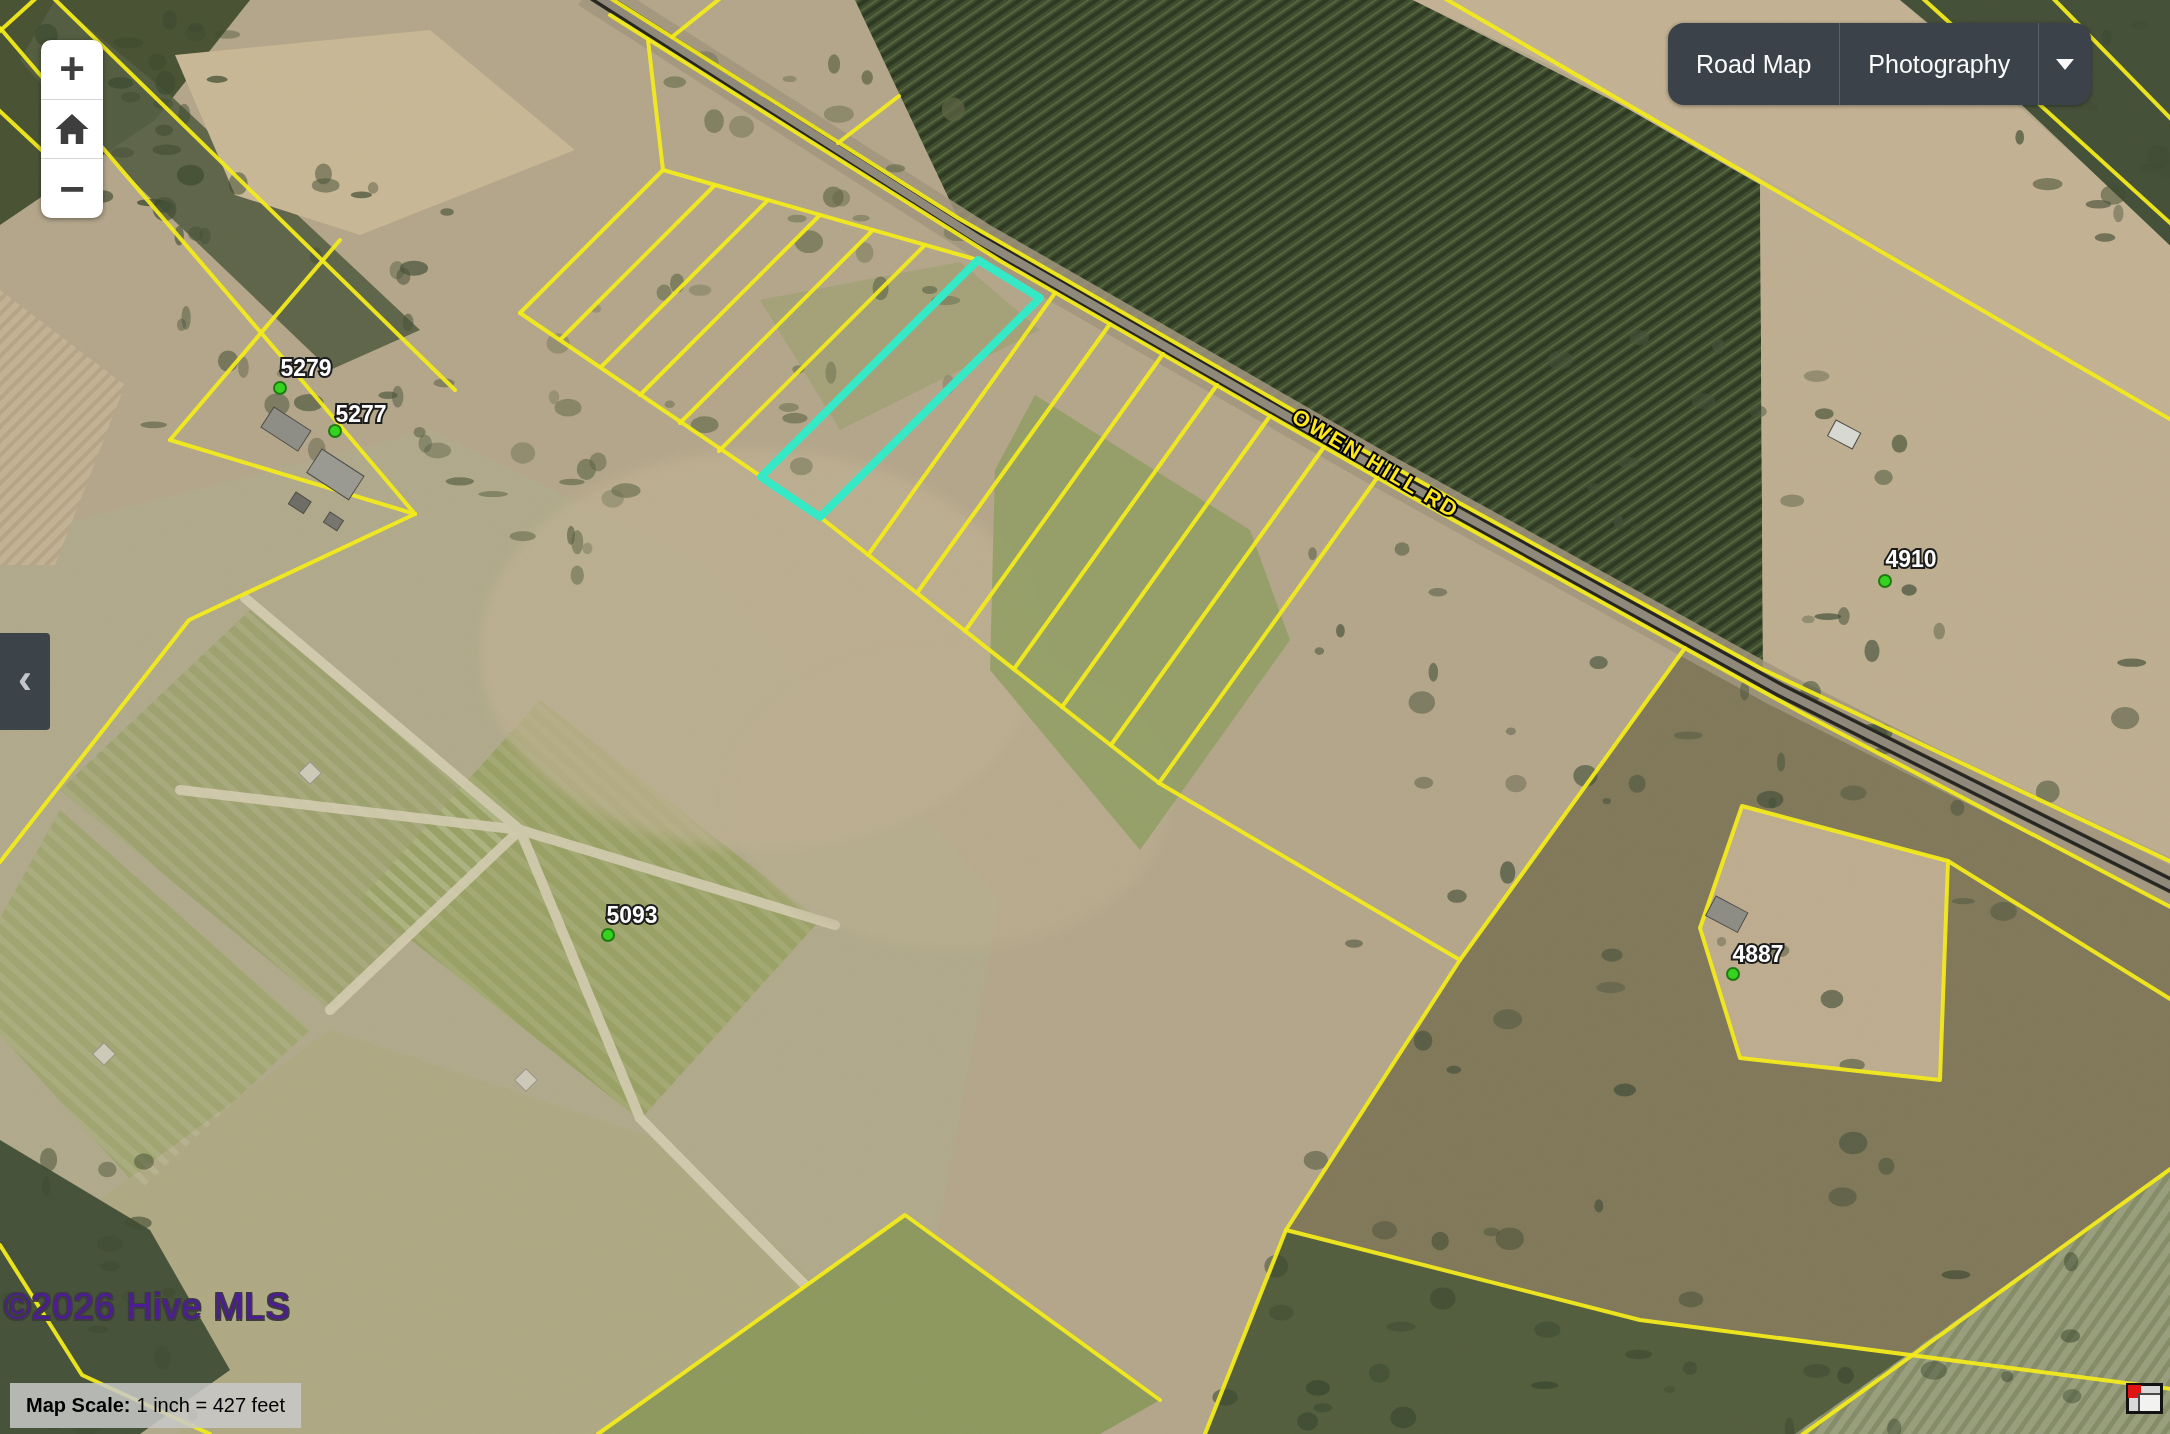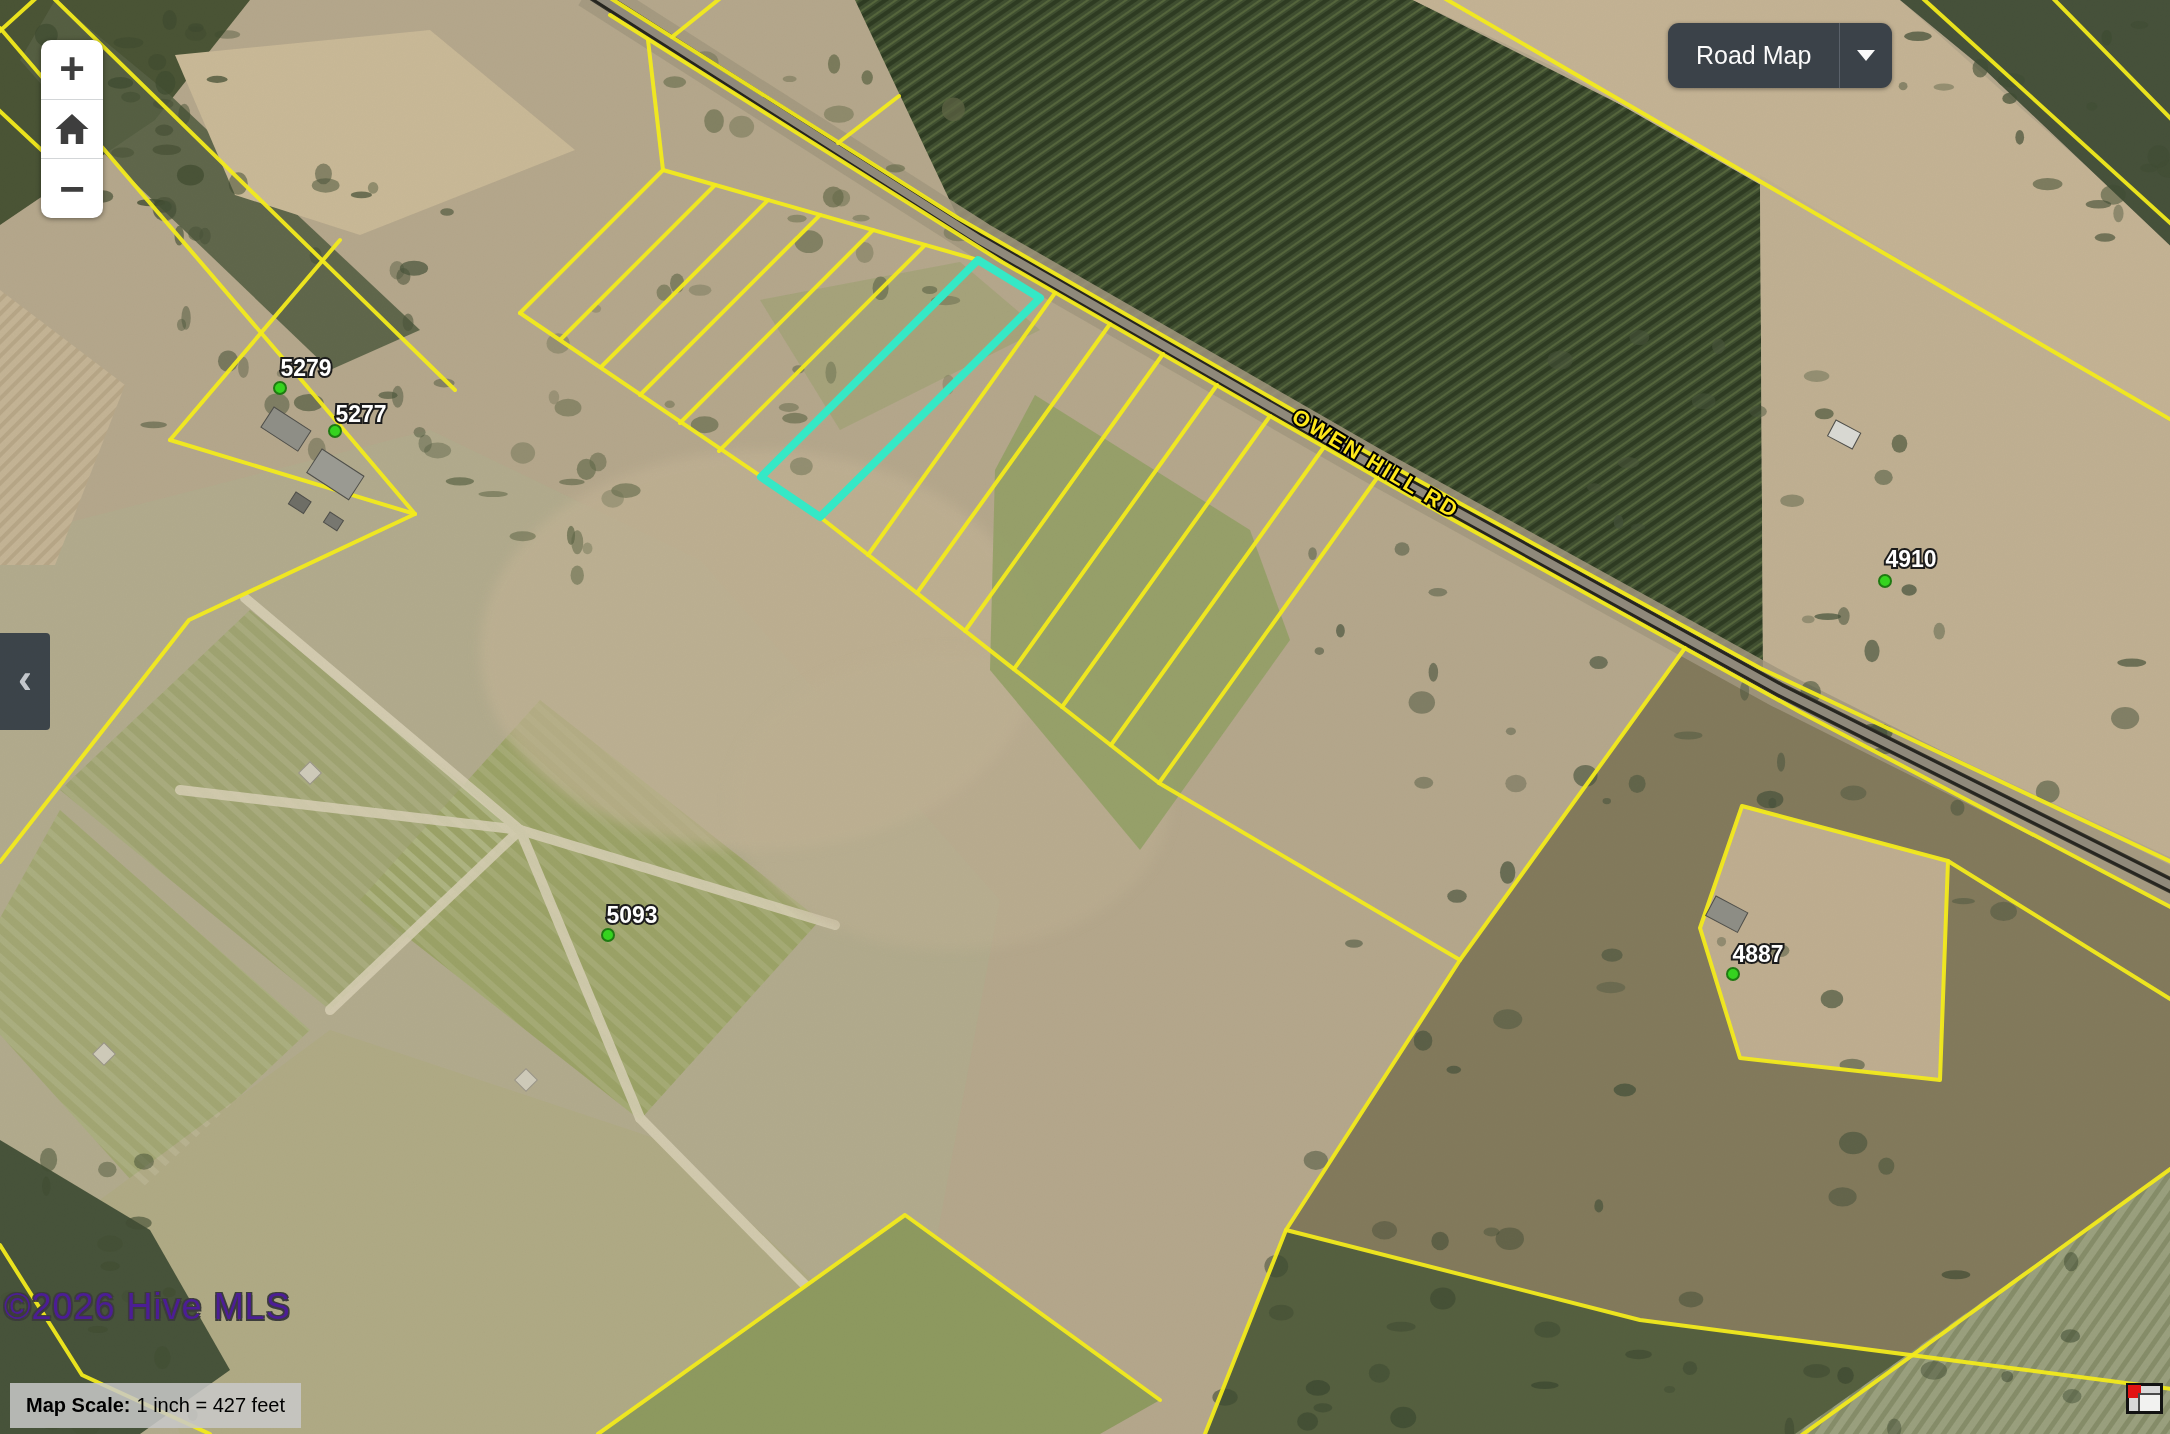--- a/index.html
+++ b/index.html
@@ -9,22 +9,22 @@
 
   
   .zoomctl{position:absolute;left:41px;top:40px;width:62px;height:178px;
      background:#fff;border-radius:10px;box-shadow:0 1px 5px rgba(0,0,0,.45);
      display:flex;flex-direction:column;overflow:hidden;z-index:30;}
   .zoomctl .cell{flex:1;display:flex;align-items:center;justify-content:center;
      color:#3e3e3e;cursor:pointer;}
   .zoomctl .cell + .cell{border-top:1px solid #d3d6d8;}
   .zoomctl .glyph{font-size:44px;font-weight:bold;line-height:1;}
 
-  .basemapbar{position:absolute;left:1668px;top:23px;height:65px;
-     background:#3b4249;border-radius:11px;display:flex;align-items:stretch;
+  .basemapbar{position:absolute;left:1668px;top:23px;height:82px;
+     background:#3b4249;border-radius:16px;display:flex;align-items:stretch;
      box-shadow:0 1px 4px rgba(0,0,0,.4);z-index:30;color:#fafafa;justify-content:flex-end;}
   .basemapbar .seg{display:flex;align-items:center;justify-content:center;
      padding:0 28px;font-size:25px;white-space:nowrap;cursor:pointer;}
   .basemapbar .seg + .seg{border-left:1px solid #5a616a;}
   .basemapbar .caret-seg{padding:0 17px;}
   .caret{width:0;height:0;border-left:9px solid transparent;
      border-right:9px solid transparent;border-top:11px solid #fafafa;}
 
   .collapsetab{position:absolute;left:0;top:633px;width:50px;height:97px;
      background:rgba(55,63,71,.96);border-radius:0 4px 4px 0;display:flex;
@@ -450,20 +450,21 @@
         <path d="M12 1 L23 11 L19.5 11 L19.5 21 L14.5 21 L14.5 14.5 L9.5 14.5 L9.5 21 L4.5 21 L4.5 11 L1 11 Z" fill="#3e3e3e"></path>
       </svg>
     </div>
     <div class="cell">
       <span class="glyph">−</span>
     </div>
   </div>
 
   <div class="basemapbar">
     <div class="seg">Road Map</div>
+    <div class="seg">Photography</div>
     <div class="seg caret-seg">
       <span class="caret"></span>
     </div>
   </div>
 
   <div class="collapsetab">
     <span class="chev">‹</span>
   </div>
 
   <div class="attrib">©2026 Hive MLS</div>

